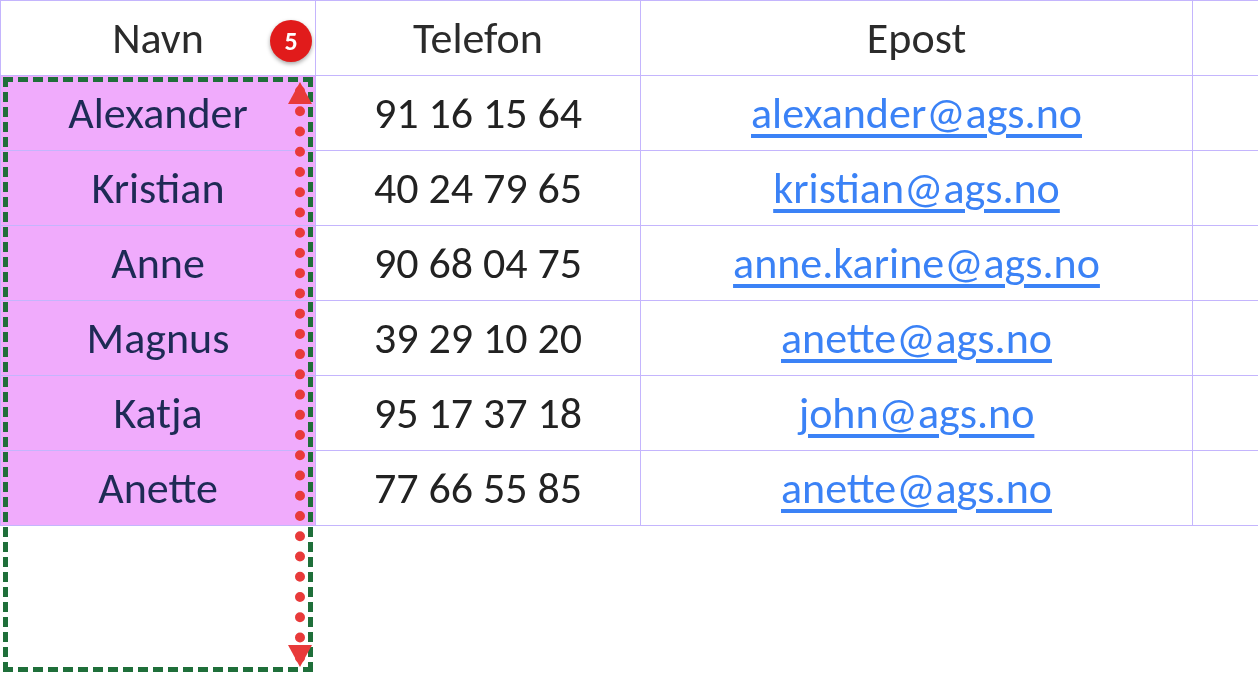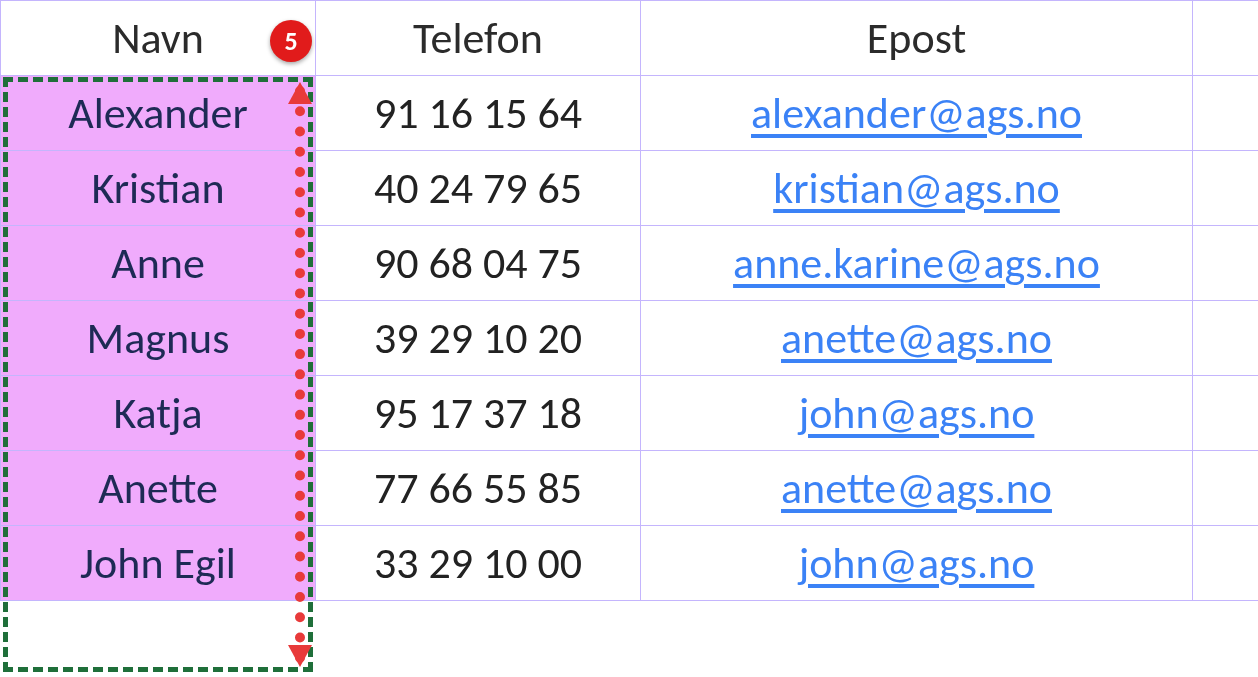--- a/index.html
+++ b/index.html
@@ -143,26 +143,20 @@
           <td>95 17 37 18</td>
           <td><span class="email">john@ags.no</span></td>
           <td></td>
         </tr>
         <tr>
           <td class="name sel">Anette</td>
           <td>77 66 55 85</td>
           <td><span class="email">anette@ags.no</span></td>
           <td></td>
         </tr>
-        <tr>
-          <td class="name sel">John Egil</td>
-          <td>33 29 10 00</td>
-          <td><span class="email">john@ags.no</span></td>
-          <td></td>
-        </tr>
       </tbody>
   </table>
 
   <div class="marquee" style="left:3px; top:77px; width:310px; height:595px;"></div>
   <div class="marquee rightline" style="left:3px; top:77px; width:310px; height:595px;"></div>
 
   <div class="drag-guide" style="left:295px; top:86px; height:577px;"></div>
 
   <div class="step-badge" style="left:270px; top:20px;">5</div>
 </div>

